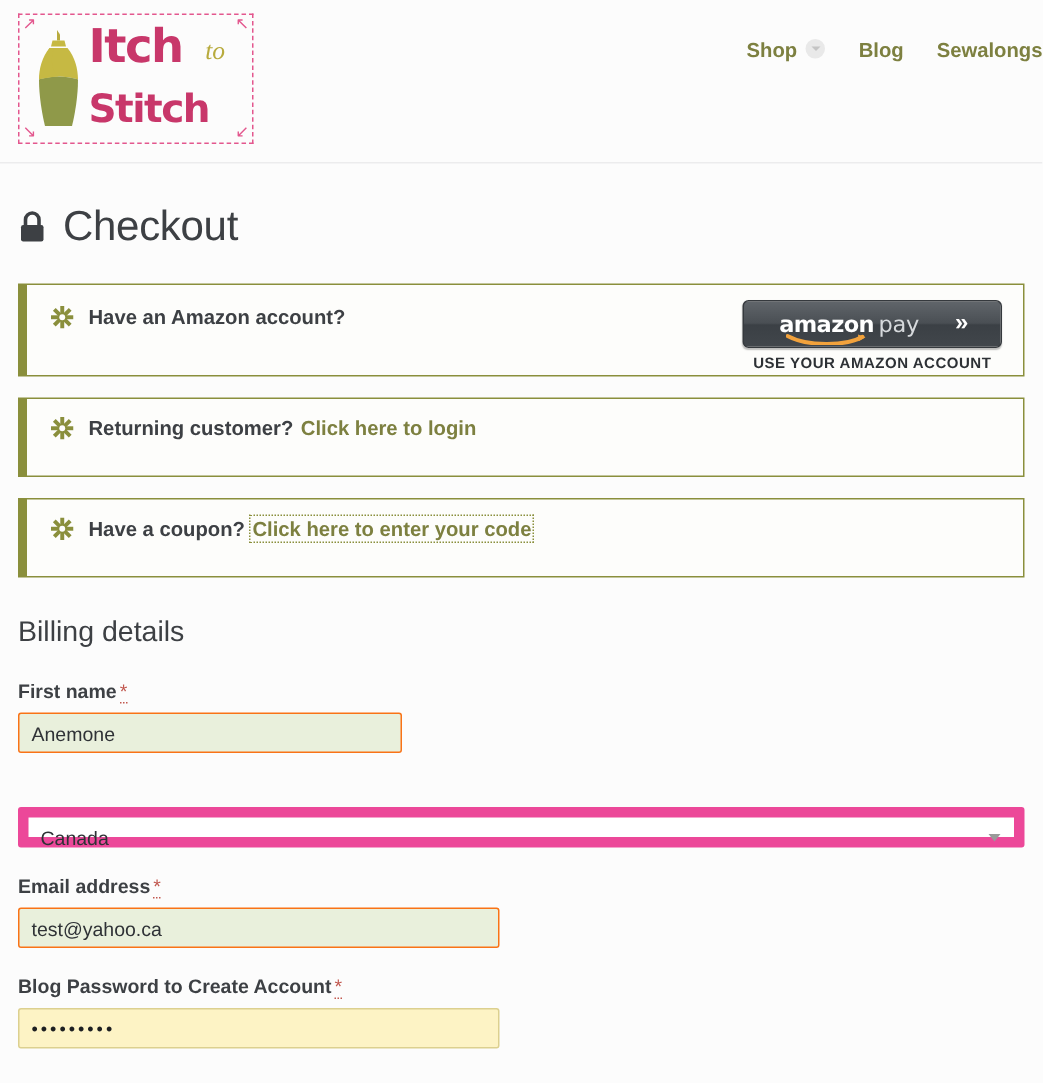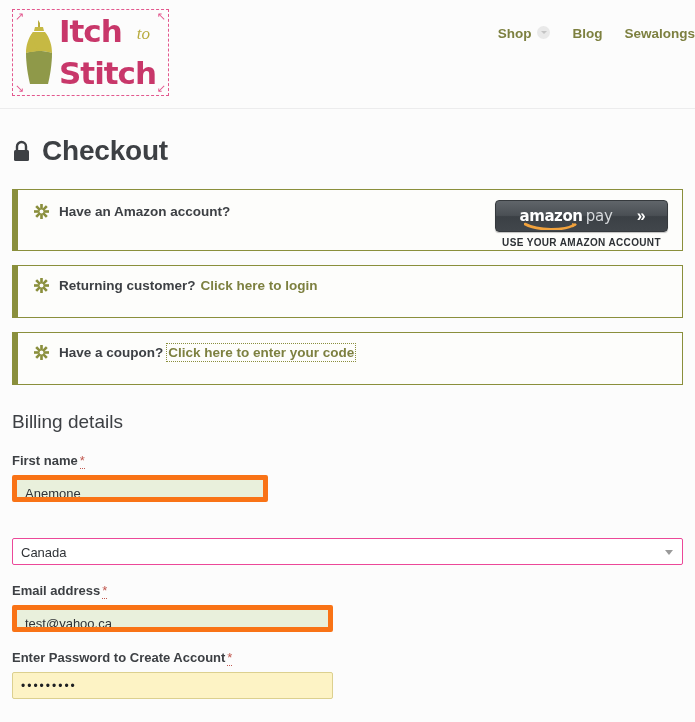--- a/index.html
+++ b/index.html
@@ -56,21 +56,21 @@
     font-family: "Liberation Serif", serif;
     font-style: italic;
     font-size: 17px;
     color: #b8ab3e;
     margin-left: 5px;
     margin-bottom: 4px;
   }
   .logo-stitch {
     font-family: "DejaVu Sans", sans-serif;
     font-weight: bold;
-    font-size: 31px;
+    font-size: 26px;
     color: #c8376a;
     letter-spacing: -1px;
     line-height: 31px;
     display: block;
     margin-top: 12px;
   }
 
   .main-nav {
     position: absolute;
     right: 0; top: 26px;
@@ -103,21 +103,21 @@
   }
 
   
   .page {
     padding: 0 12px;
   }
   .page-title {
     display: flex; align-items: center;
     margin: 26px 0 22px 0;
     font-size: 28px;
-    font-weight: bold;
+    font-weight: normal;
     color: #3d4044;
     letter-spacing: -0.2px;
   }
   .lock-icon { margin-right: 11px; display: block; }
 
   
   .notice {
     position: relative;
     border: 1px solid #8a8f3c;
     border-left-width: 6px;
@@ -221,21 +221,21 @@
     margin-left: 2px;
     border-bottom: 1px dotted #c1584f;
   }
   .input {
     display: block;
     height: 27px;
     padding: 3px 8px;
     font-size: 13px;
     font-family: "Liberation Sans", sans-serif;
     color: #2f3236;
-    border: 5px solid #f97316;
+    border: 1px solid #f97316;
     background: #e9f0dc;
     border-radius: 2px;
     line-height: 21px;
     white-space: nowrap;
     overflow: hidden;
   }
   .input-name  { width: 256px; }
   .input-email { width: 321px; }
   .input-pass  {
     width: 321px;
@@ -246,21 +246,21 @@
     color: #1d1f22;
   }
   .select {
     position: relative;
     display: block;
     width: 671px;
     height: 27px;
     padding: 3px 8px;
     font-size: 13px;
     color: #2f3236;
-    border: 1px solid #ec4899;
+    border: 7px solid #ec4899;
     background: #ffffff;
     border-radius: 2px;
     line-height: 21px;
     margin-top: 36px;
   }
   .select-caret {
     position: absolute;
     right: 9px; top: 11px;
     border-left: 4px solid transparent;
     border-right: 4px solid transparent;
@@ -400,18 +400,18 @@
 
   <div class="field">
     <label class="field-label">
       <span>Email address</span><span class="req">*</span>
     </label>
     <div class="input input-email">test@yahoo.ca</div>
   </div>
 
   <div class="field">
     <label class="field-label">
-      <span>Enter Password to Create Account</span><span class="req">*</span>
+      <span>Blog Password to Create Account</span><span class="req">*</span>
     </label>
     <div class="input input-pass">•••••••••</div>
   </div>
 
 </div>
 
 </body></html>

